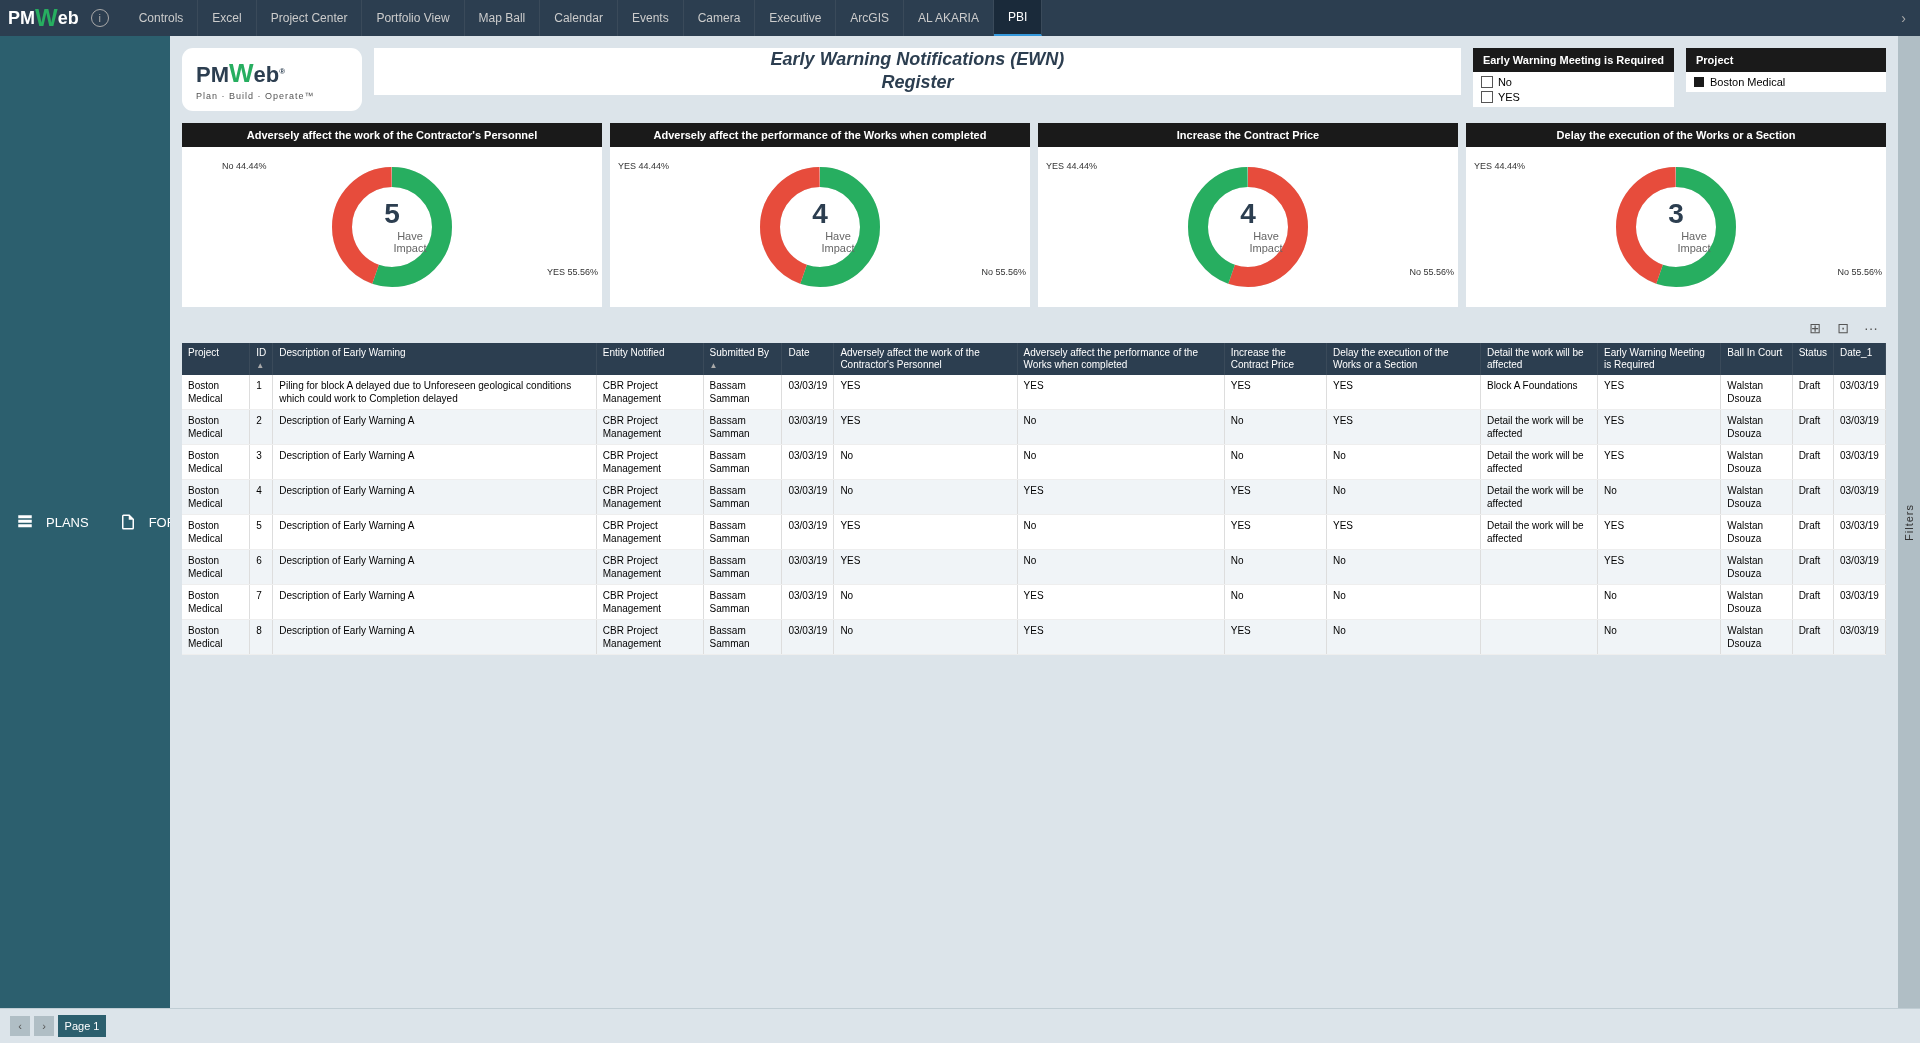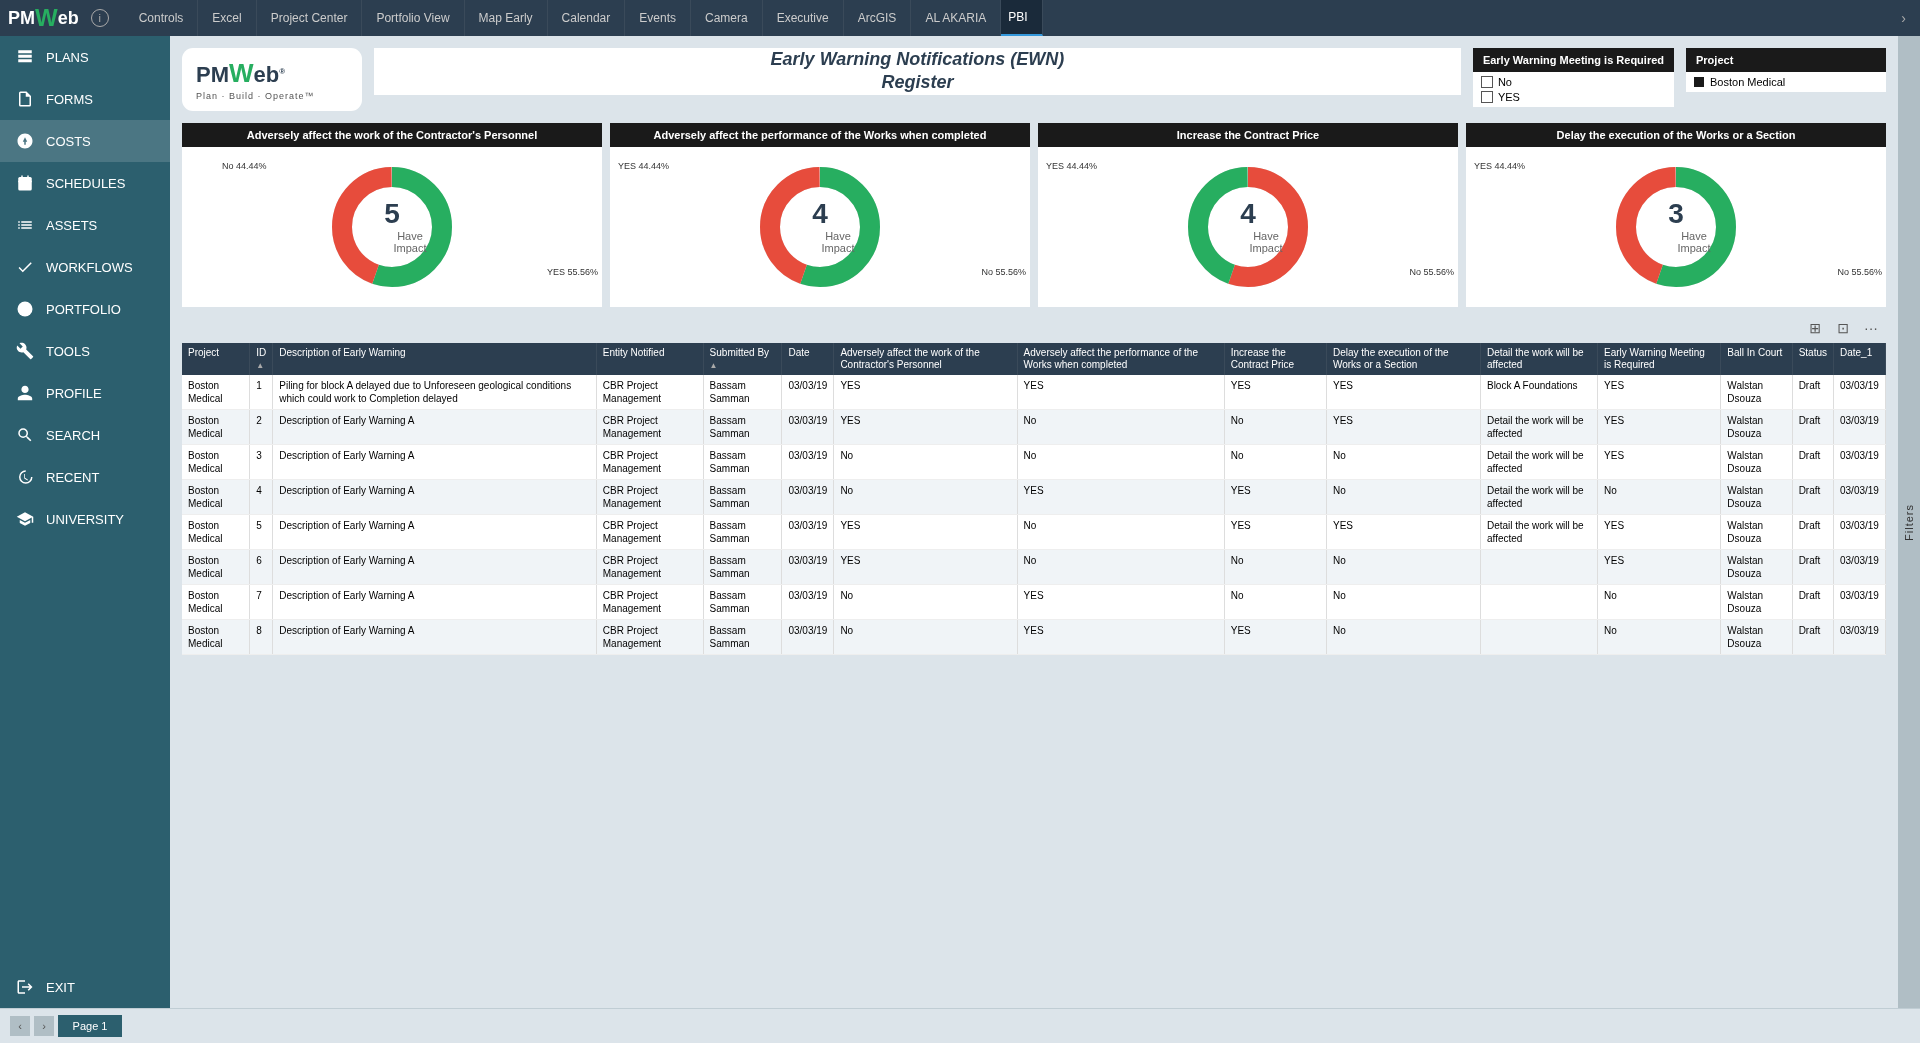--- a/index.html
+++ b/index.html
@@ -39,32 +39,31 @@
     .nav-tab {
       color: #ccc;
       padding: 0 14px;
       height: 36px;
       display: flex;
       align-items: center;
       font-size: 12px;
       cursor: pointer;
       border-right: 1px solid #3a4a5a;
     }
-    .nav-tab.active { background: #1a2a3a; color: white; border-bottom: 2px solid #3498db; padding-left: 7px; }
+    .nav-tab.active { background: #1a2a3a; color: white; border-bottom: 2px solid #3498db; }
     .nav-tab-pbi { background: #2980b9; color: white; }
 
     
     .main-layout { display: flex; flex: 1; overflow: hidden; }
 
     
     .sidebar {
       width: 170px;
       background: #2c5f6e;
       display: flex;
-      flex-direction: column;
       flex-shrink: 0;
     }
     .sidebar-item {
       display: flex;
       align-items: center;
       padding: 10px 14px;
       color: white;
       cursor: pointer;
       font-size: 13px;
       gap: 10px;
@@ -330,21 +329,21 @@
       height: 20px;
       background: #b0bec5;
       display: flex;
       align-items: center;
       justify-content: center;
       cursor: pointer;
       font-size: 11px;
       color: #555;
     }
     .page-btn {
-      width: 64px;
+      width: 48px;
       height: 22px;
       background: white;
       border: 1px solid #aaa;
       display: flex;
       align-items: center;
       justify-content: center;
       font-size: 11px;
       cursor: pointer;
     }
     .page-btn.active {
@@ -361,21 +360,21 @@
     <span style="color:white">PM</span>
       <span class="slash">W</span>
       <span style="color:white">eb</span>
   </div>
   <div class="top-nav-info">i</div>
   <div class="nav-tabs">
     <div class="nav-tab">Controls</div>
     <div class="nav-tab">Excel</div>
     <div class="nav-tab">Project Center</div>
     <div class="nav-tab">Portfolio View</div>
-    <div class="nav-tab">Map Early</div>
+    <div class="nav-tab">Map Ball</div>
     <div class="nav-tab">Calendar</div>
     <div class="nav-tab">Events</div>
     <div class="nav-tab">Camera</div>
     <div class="nav-tab">Executive</div>
     <div class="nav-tab">ArcGIS</div>
     <div class="nav-tab">AL AKARIA</div>
     <div class="nav-tab nav-tab-pbi active">PBI</div>
   </div>
   <div style="color:#aaa;font-size:14px;cursor:pointer;padding:0 6px">›</div>
 </div>

